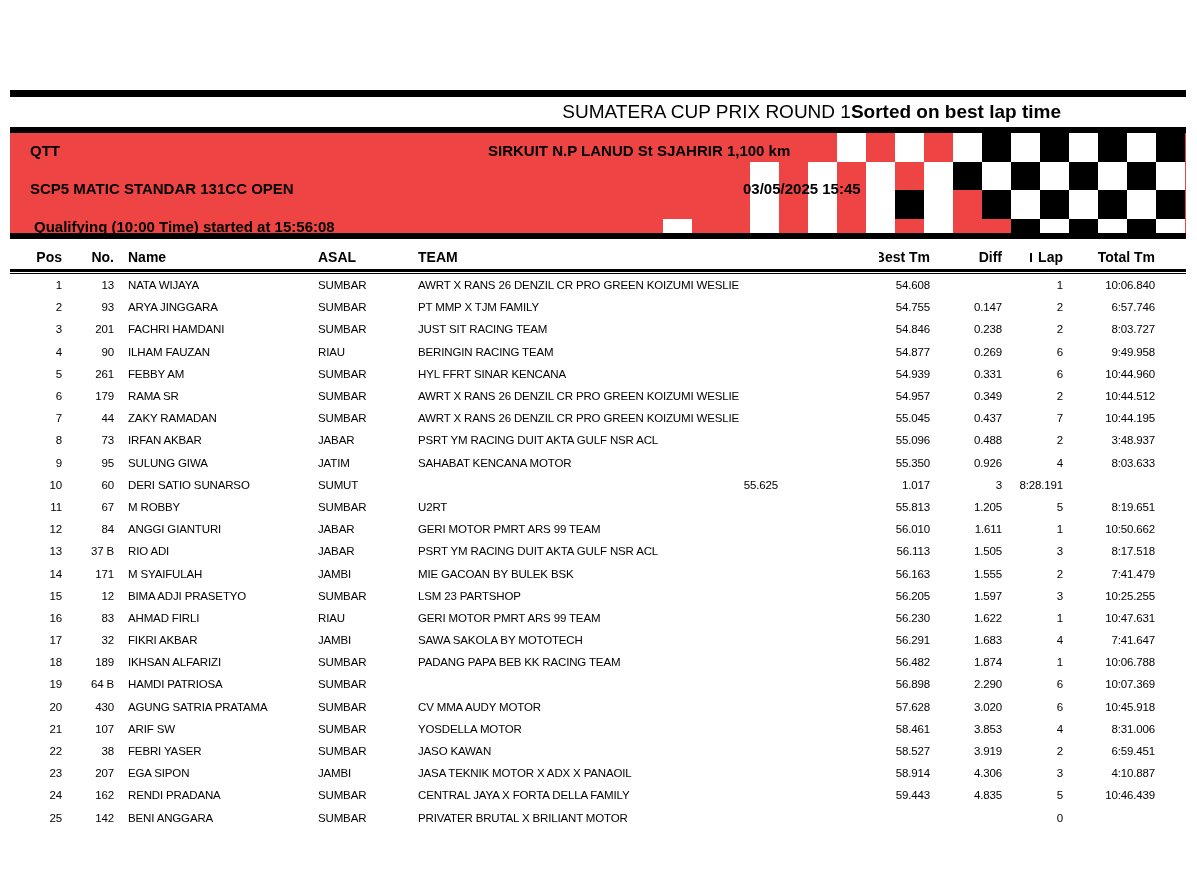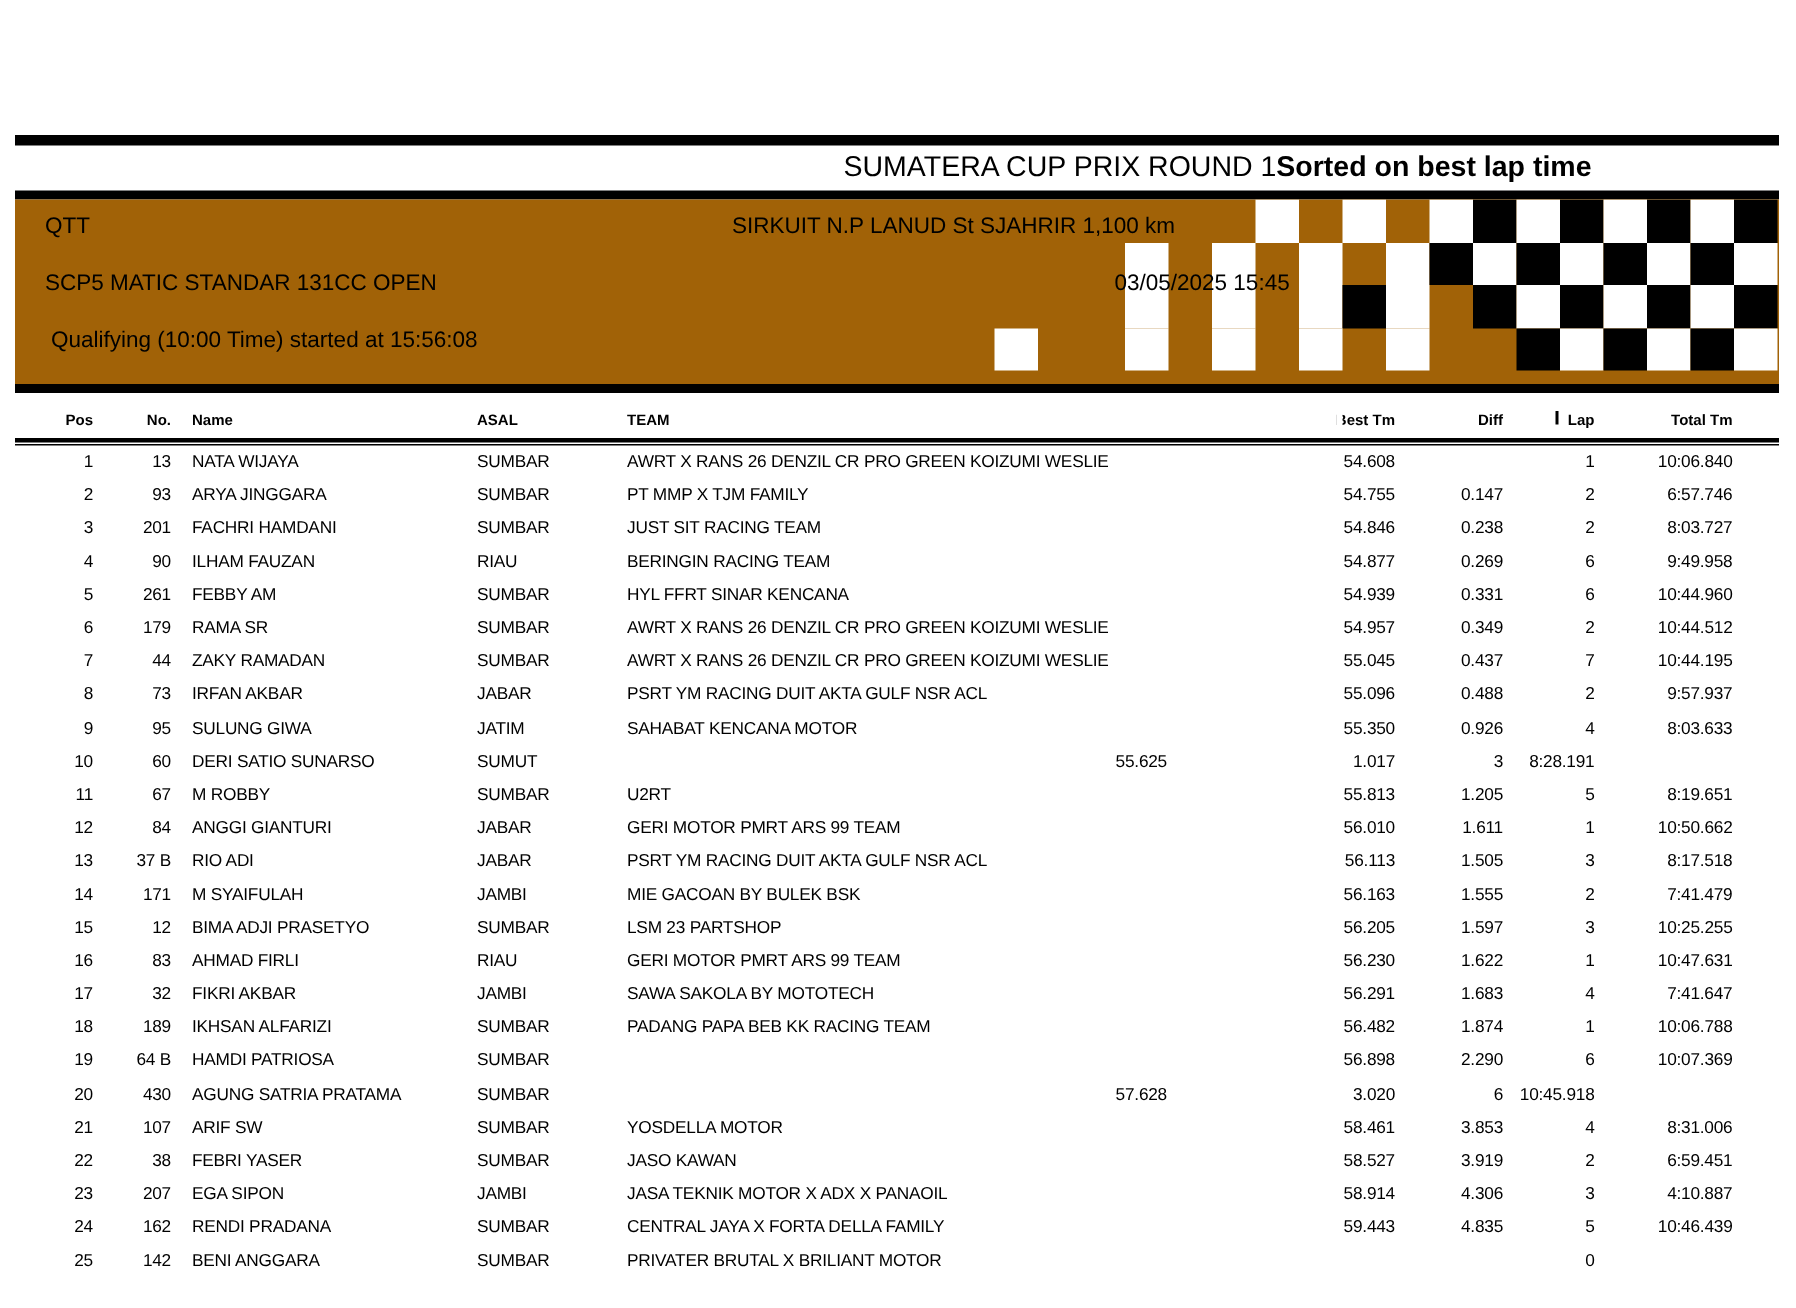--- a/index.html
+++ b/index.html
@@ -12,21 +12,21 @@
   .spacer-top{height:90px;}
   .bar{height:7px;background:#000;}
   .bar.thin{height:6px;}
   .title-row{
     display:flex;justify-content:flex-end;align-items:center;
     height:30px;padding:0 0 0 8px;
   }
   .title-left{font-size:19px;letter-spacing:0px;}
   .title-right{font-size:19px;font-weight:bold;padding-right:125px;}
   
-  .band{position:relative;height:123px;background:#a16207;overflow:hidden;}
+  .band{position:relative;height:100px;background:#ef4444;overflow:hidden;font-weight:bold;}
   .checker{
     position:absolute;top:0;left:537px;width:638px;height:114px;
     display:grid;grid-template-columns:repeat(22,29px);grid-template-rows:repeat(4,28.5px);
   }
   .checker .cell{width:29px;height:28.5px;}
   .checker .g{background:transparent;}
   .checker .w{background:#fff;}
   .checker .b{background:#000;}
   .band-text{position:absolute;font-size:15px;z-index:2;white-space:nowrap;}
   .bt-qtt{left:20px;top:9px;}
@@ -34,21 +34,21 @@
   .bt-class{left:20px;top:47px;}
   .bt-date{left:733px;top:47px;}
   .bt-session{left:24px;top:85px;}
   
   .table{margin-top:6px;}
   .trow{
     display:grid;
     grid-template-columns:52px 52px 190px 100px 374px 152px 72px 61px 92px;
     padding-right:31px;align-items:center;
   }
-  .thead{height:24px;font-weight:bold;font-size:10px;}
+  .thead{height:24px;font-weight:bold;font-size:14px;}
   .rule{height:3px;background:#000;}
   .rule2{height:1px;background:#000;margin-top:1px;}
   .tbody .trow{height:22.2px;font-size:11.5px;letter-spacing:-0.15px;}
   .c-r{text-align:right;}
   .c-l{text-align:left;padding-left:14px;white-space:nowrap;overflow:hidden;}
   .clip-wrap{position:relative;display:inline-block;}
   .clip-strip{position:absolute;left:0px;top:1px;width:4px;height:14px;background:#fff;}
   .frag-bar{display:inline-block;width:2px;height:9px;background:#000;margin-right:6px;vertical-align:baseline;}
 </style>
 </head>
@@ -261,21 +261,21 @@
   </div>
         <div class="trow">
     <div class="c-r">8</div>
     <div class="c-r">73</div>
     <div class="c-l">IRFAN AKBAR</div>
     <div class="c-l">JABAR</div>
     <div class="c-l">PSRT YM RACING DUIT AKTA GULF NSR ACL</div>
     <div class="c-r">55.096</div>
     <div class="c-r">0.488</div>
     <div class="c-r">2</div>
-    <div class="c-r">9:57.937</div>
+    <div class="c-r">3:48.937</div>
   </div>
         <div class="trow">
     <div class="c-r">9</div>
     <div class="c-r">95</div>
     <div class="c-l">SULUNG GIWA</div>
     <div class="c-l">JATIM</div>
     <div class="c-l">SAHABAT KENCANA MOTOR</div>
     <div class="c-r">55.350</div>
     <div class="c-r">0.926</div>
     <div class="c-r">4</div>
@@ -388,20 +388,21 @@
     <div class="c-r">56.898</div>
     <div class="c-r">2.290</div>
     <div class="c-r">6</div>
     <div class="c-r">10:07.369</div>
   </div>
         <div class="trow">
     <div class="c-r">20</div>
     <div class="c-r">430</div>
     <div class="c-l">AGUNG SATRIA PRATAMA</div>
     <div class="c-l">SUMBAR</div>
+    <div class="c-l">CV MMA AUDY MOTOR</div>
     <div class="c-r">57.628</div>
     <div class="c-r">3.020</div>
     <div class="c-r">6</div>
     <div class="c-r">10:45.918</div>
   </div>
         <div class="trow">
     <div class="c-r">21</div>
     <div class="c-r">107</div>
     <div class="c-l">ARIF SW</div>
     <div class="c-l">SUMBAR</div>

